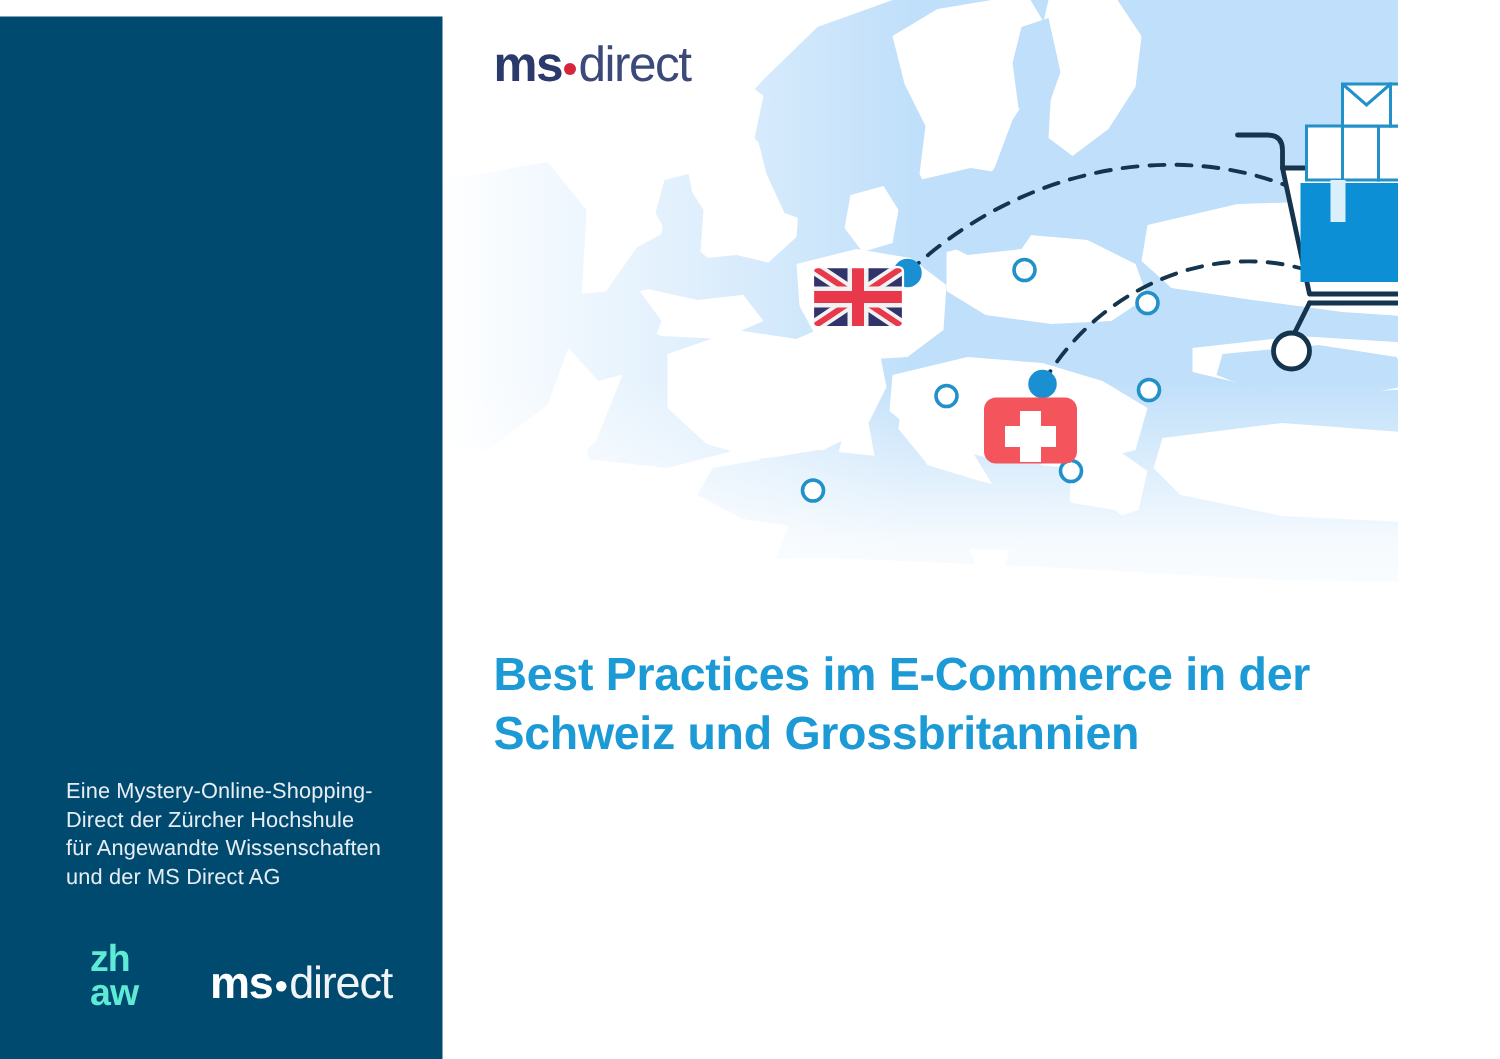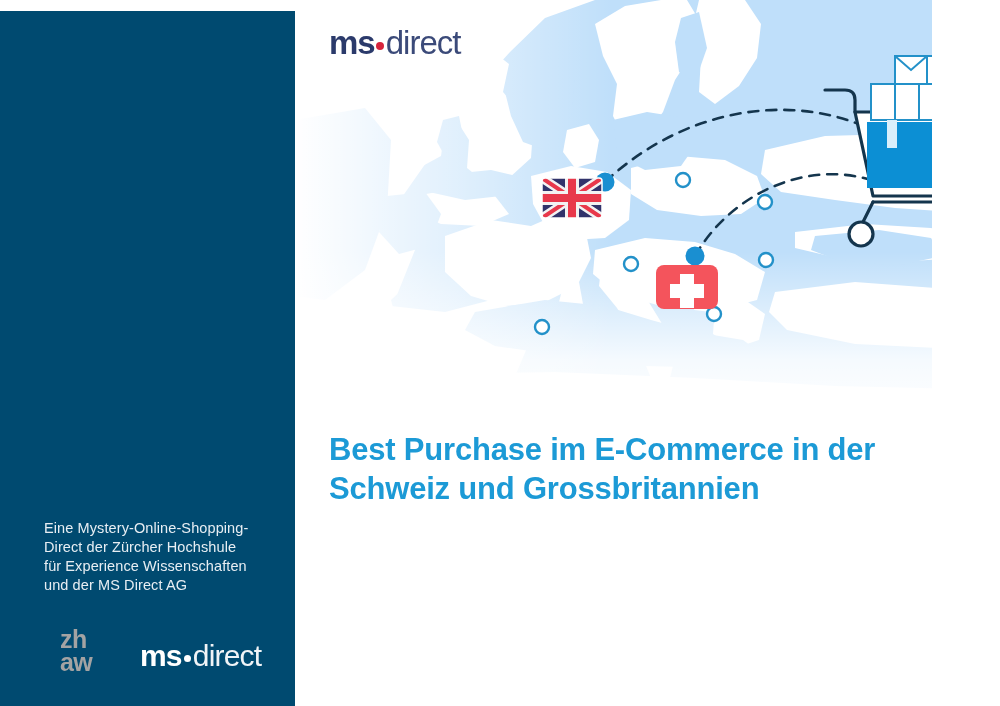--- a/index.html
+++ b/index.html
@@ -35,21 +35,21 @@
   }
   .sidebar-logos{
     position:absolute;
     left:44px; top:616px;
     width:240px; height:60px;
   }
 
   
   .zhaw{
     position:absolute; left:16px; top:1px;
-    color:#a3a3a3;
+    color:#5eead4;
     font-weight:700;
     font-size:25px;
     line-height:23px;
     letter-spacing:-.6px;
   }
   .zhaw span{ display:block; }
 
   
   .ms-white{
     position:absolute; left:96px; top:14px;
@@ -316,31 +316,31 @@
       </g>
     </svg>
   </div>
 
   <div class="hdr-logo">
     <span class="ms">ms</span><span class="dot"></span><span class="dir">direct</span>
   </div>
 
   <div class="titles">
     <div class="sub-title">
-      <div>Best Purchase im E-Commerce in der</div>
+      <div>Best Practices im E-Commerce in der</div>
       <div>Schweiz und Grossbritannien</div>
     </div>
   </div>
 
   <div class="sidebar">
 
     <div class="sidebar-blurb">
       <div>Eine Mystery-Online-Shopping-</div>
       <div>Direct der Zürcher Hochshule</div>
-      <div>für Experience Wissenschaften</div>
+      <div>für Angewandte Wissenschaften</div>
       <div>und der MS Direct AG</div>
     </div>
 
     <div class="sidebar-logos">
       <div class="zhaw">
         <span>zh</span>
         <span>aw</span>
       </div>
       <div class="ms-white">
         <span class="ms">ms</span><span class="dot"></span><span class="dir">direct</span>

